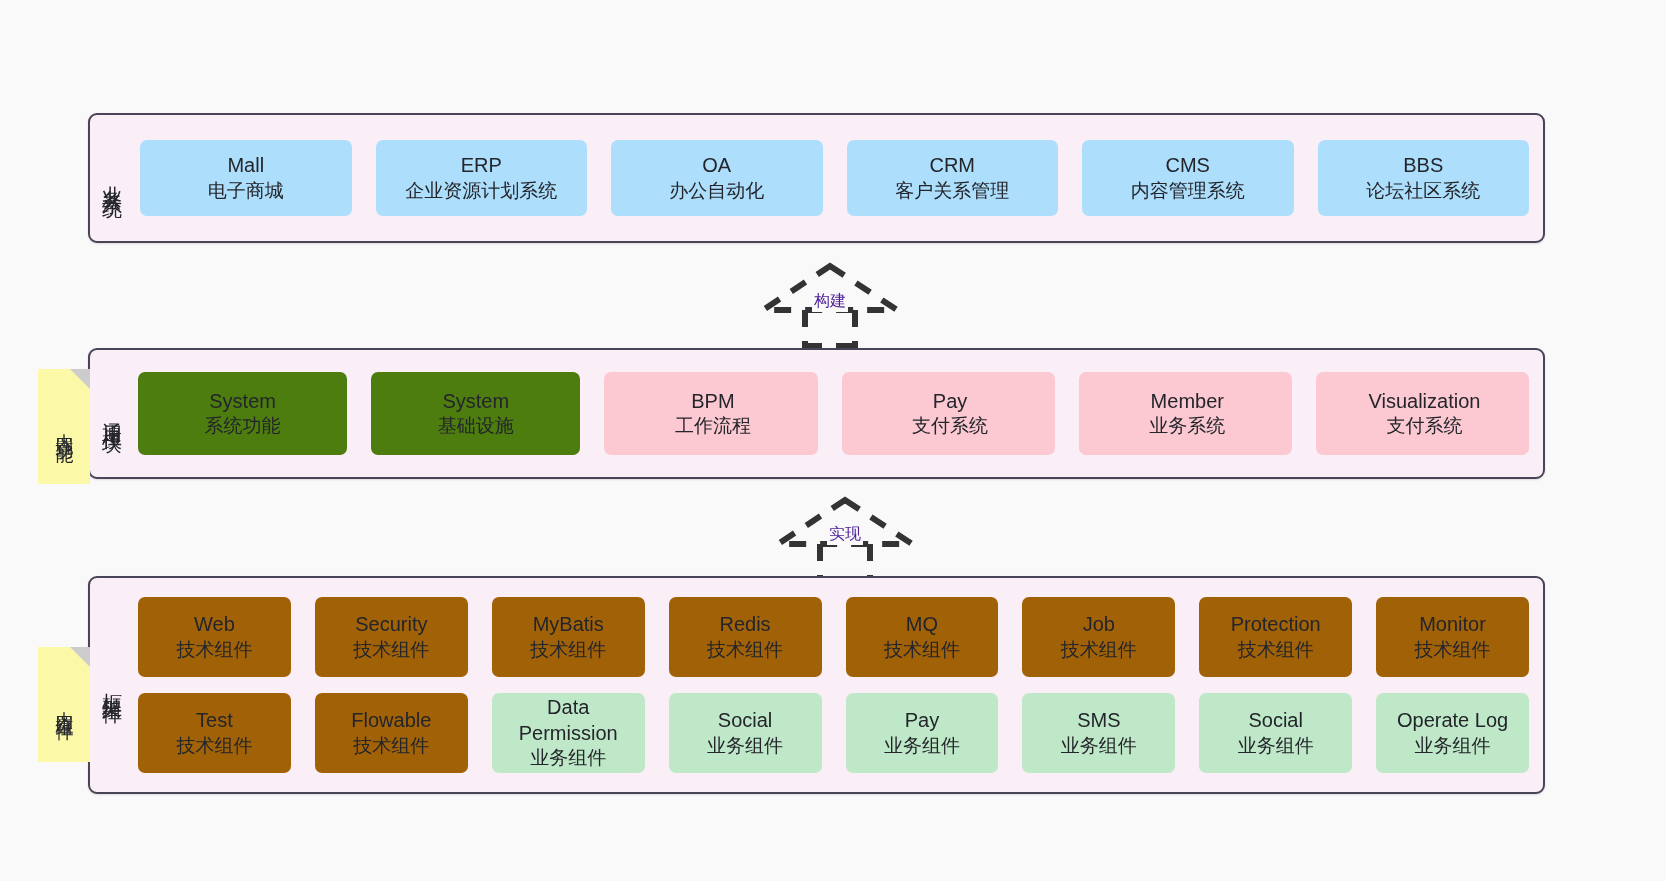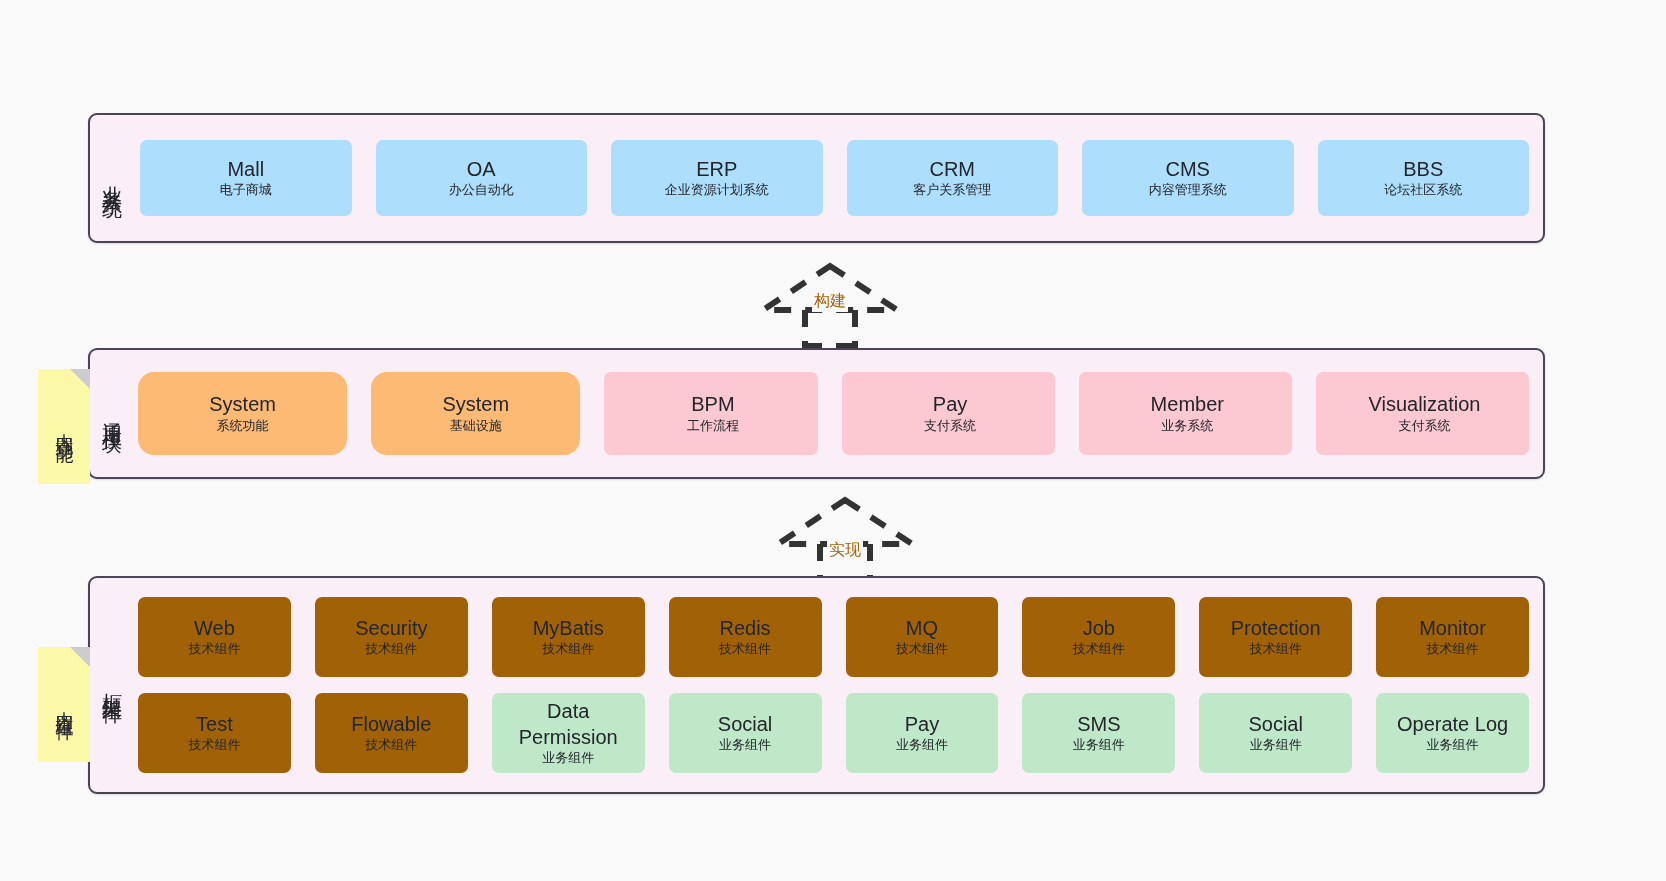--- a/index.html
+++ b/index.html
@@ -69,25 +69,25 @@
     flex-direction: column;
     align-items: center;
     justify-content: center;
     text-align: center;
     line-height: 1.28;
     box-sizing: border-box;
     padding: 4px 6px;
     color: #23252b;
   }
   .card .t1 { font-size: 20px; }
-  .card .t2 { font-size: 13px; }
+  .card .t2 { font-size: 19px; }
 
   .row-business .card { height: 76px; background: #addefc; }
   .row-common   .card { height: 83px; }
-  .c-red        { background: #fdba74; border-radius: 16px; }
+  .c-red        { background: #4d7c0f; }
   .c-pink       { background: #fcc9d2; padding-left: 10px; }
   .row-frame .card { height: 80px; }
   .c-green      { background: #a16207; }
   .c-lightgreen { background: #bfe8c8; }
 
   
   #layer-business { left: 88px;  top: 113px; width: 1457px; height: 130px; }
   #layer-common   { left: 88px;  top: 348px; width: 1457px; height: 131px; }
   #layer-frame    { left: 88px;  top: 576px; width: 1457px; height: 218px; }
 
@@ -126,50 +126,50 @@
   .connector {
     position: absolute;
   }
   .connector svg { display: block; }
   .connector .conn-label {
     position: absolute;
     left: 50%;
     transform: translateX(-50%);
     background: #f9f9f9;
     font-size: 16px;
-    color: #a16207;
+    color: #4c1d95;
     padding: 0 2px;
     white-space: nowrap;
     user-select: none;
   }
   #conn-build { left: 745px; top: 258px; width: 170px; height: 90px; }
   #conn-build .conn-label { top: 33px; }
   #conn-impl  { left: 760px; top: 492px; width: 170px; height: 90px; }
-  #conn-impl  .conn-label { top: 48px; }
+  #conn-impl  .conn-label { top: 32px; }
 </style>
 </head>
 <body>
 
 <div id="canvas">
 
   <div class="layer" id="layer-business">
     <div class="layer-title">业务系统</div>
     <div class="layer-body">
       <div class="card-row row-business">
         <div class="card">
           <span class="t1">Mall</span>
           <span class="t2">电子商城</span>
         </div>
         <div class="card">
+          <span class="t1">ERP</span>
+          <span class="t2">企业资源计划系统</span>
+        </div>
+        <div class="card">
           <span class="t1">OA</span>
           <span class="t2">办公自动化</span>
-        </div>
-        <div class="card">
-          <span class="t1">ERP</span>
-          <span class="t2">企业资源计划系统</span>
         </div>
         <div class="card">
           <span class="t1">CRM</span>
           <span class="t2">客户关系管理</span>
         </div>
         <div class="card">
           <span class="t1">CMS</span>
           <span class="t2">内容管理系统</span>
         </div>
         <div class="card">

